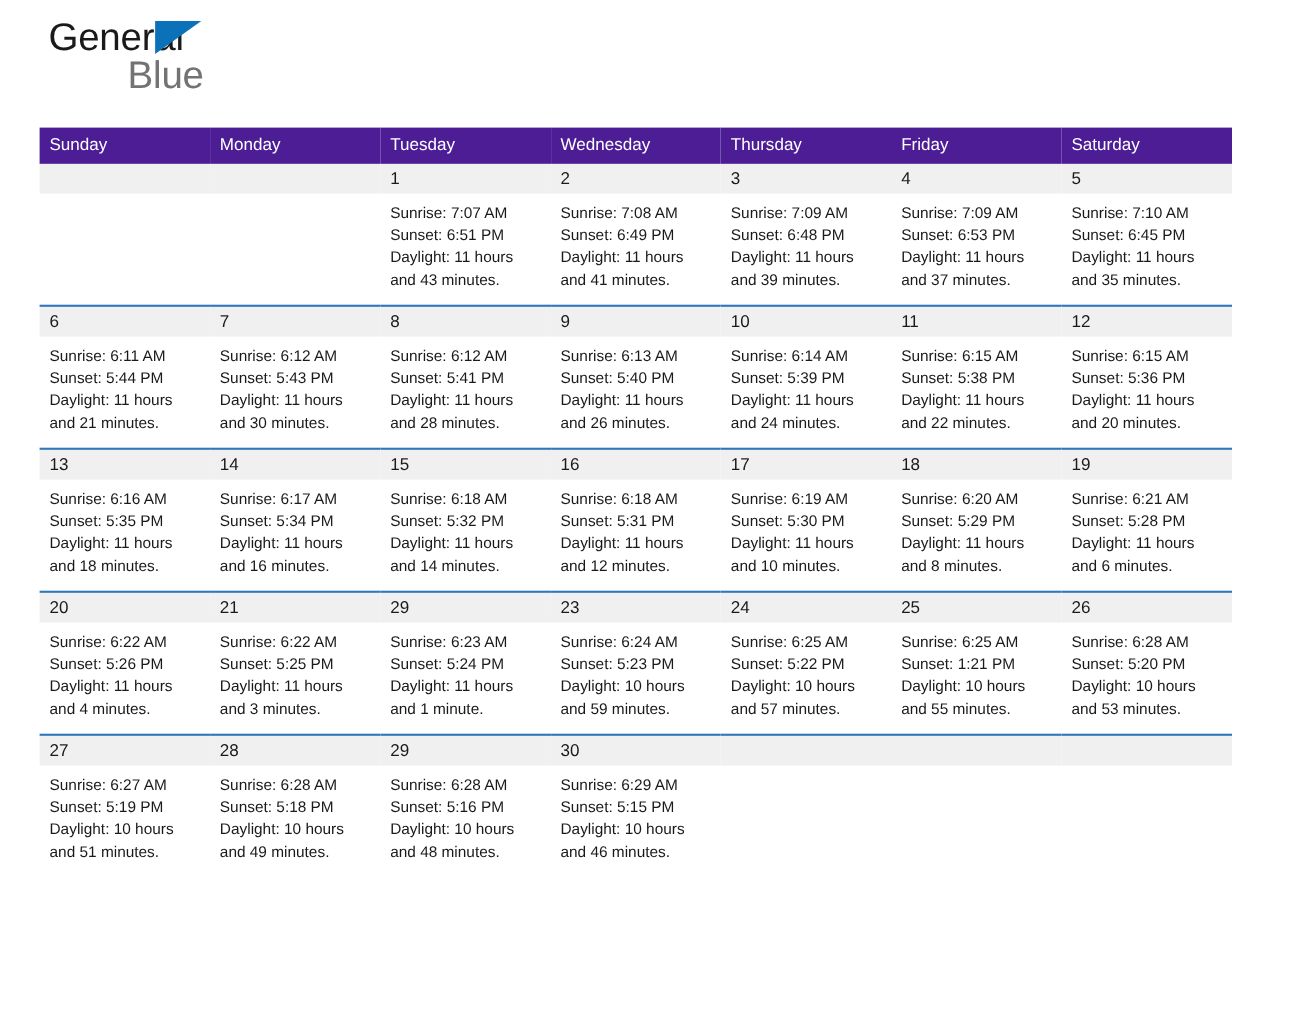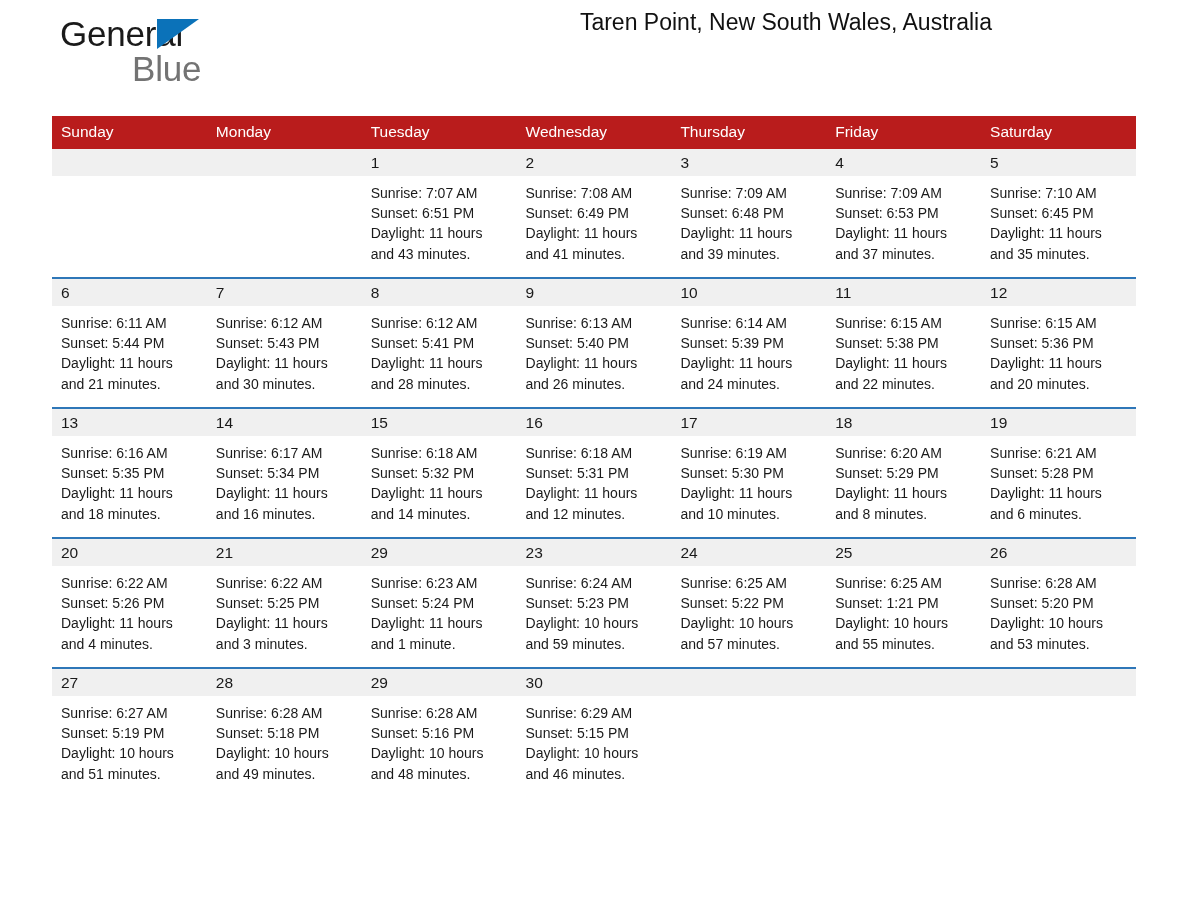--- a/index.html
+++ b/index.html
@@ -13,21 +13,21 @@
     height: 918px;
     font-family: "Liberation Sans", sans-serif;
     color: #000000;
     overflow: hidden;
   }
   .page {
     position: relative;
     width: 1044px;
     height: 918px;
     box-sizing: border-box;
-    padding: 0 52px;
+    padding: 0 36px;
   }
 
   
   .top {
     position: relative;
     height: 110px;
   }
   .logo {
     position: absolute;
     left: 8px;
@@ -90,21 +90,21 @@
   
   .calendar {
     width: 1084px;
     border-collapse: collapse;
     table-layout: fixed;
     margin-top: 6px;
   }
   .calendar col { width: 154.857px; }
 
   thead th {
-    background: #b91c1c;
+    background: #4c1d95;
     color: #ffffff;
     font-size: 15.5px;
     font-weight: 400;
     text-align: left;
     padding: 7px 0 8px 9px;
     height: 16px;
     border: none;
   }
 
   tbody tr.week > td {
@@ -145,21 +145,20 @@
 
   <div class="top">
 
     <div class="logo">
       <span class="logo-general">General</span>
       <span class="logo-tri"></span>
       <span class="logo-blue">Blue</span>
     </div>
 
     <div class="title-block">
-      <div class="cal-subtitle">Taren Point, New South Wales, Australia</div>
     </div>
 
   </div>
 
   <table class="calendar">
     <colgroup>
       <col>
         <col>
         <col>
         <col>

